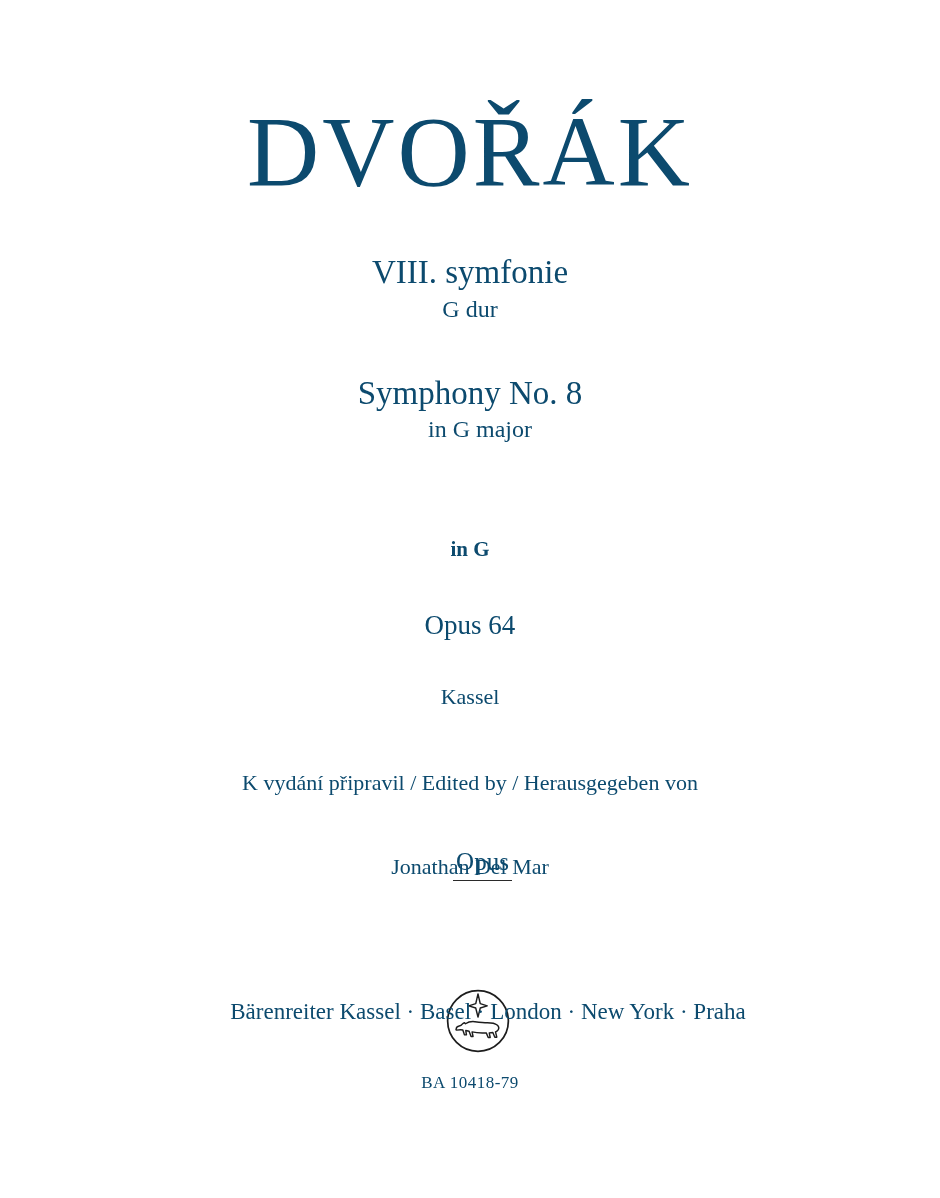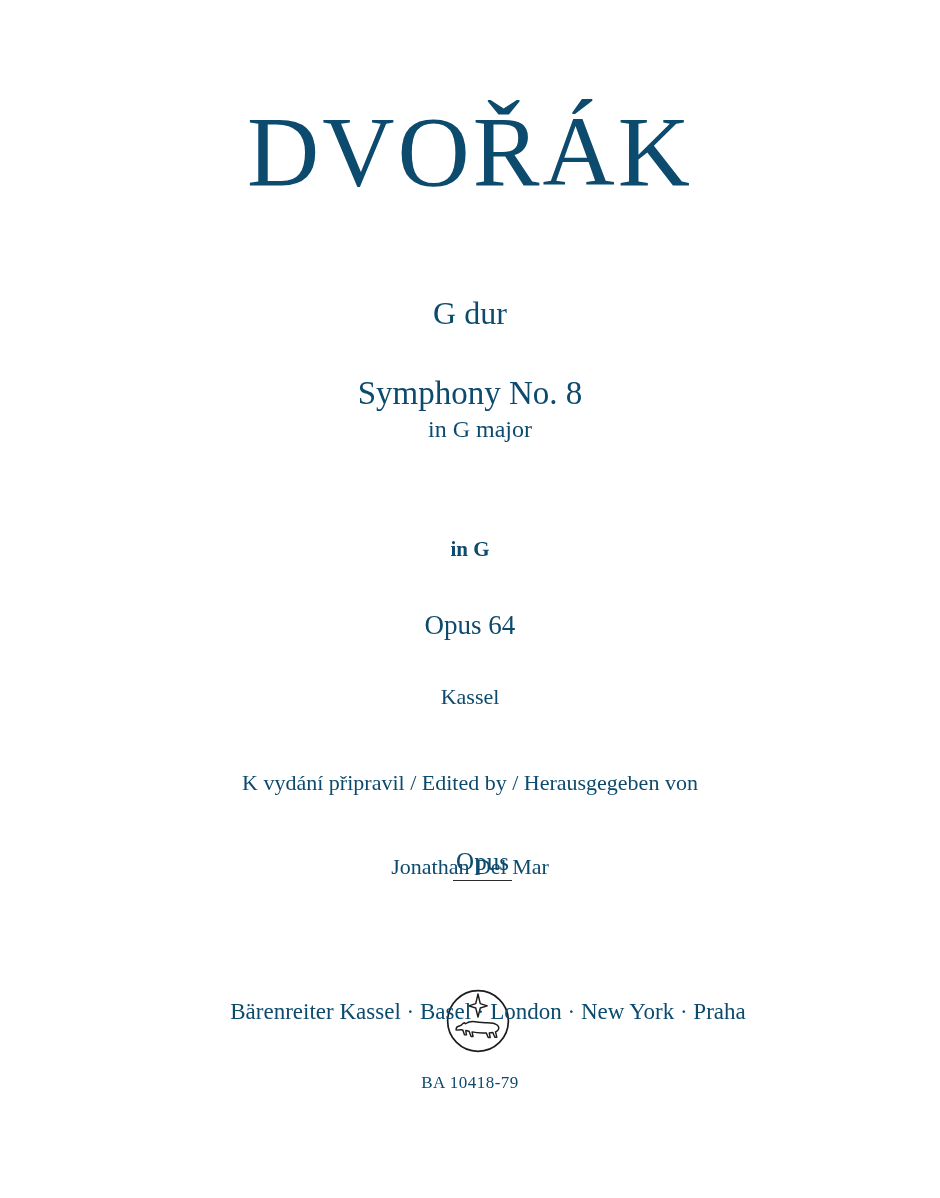--- a/index.html
+++ b/index.html
@@ -24,21 +24,21 @@
     line-height: 1.1;
     white-space: pre;
   }
   .composer {
     top: 102px;
     font-size: 100px;
     letter-spacing: 3px;
     line-height: 1;
   }
   .title-cs      { top: 254px; font-size: 33px; }
-  .subtitle-cs   { top: 296px; font-size: 32px; }
+  .subtitle-cs   { top: 296px; font-size: 24px; }
   .title-en      { top: 375px; font-size: 33px; }
   .subtitle-en   { top: 416px; font-size: 24px; padding-left: 20px; }
   .title-de      { top: 492px; font-size: 33px; }
   .subtitle-de   { top: 538px; font-size: 21px; font-weight: bold; }
   .opus          { top: 611px; font-size: 27px; }
   .urtext        { top: 685px; font-size: 22px; }
   .edited        { top: 713px; font-size: 22px; line-height: 1.27; }
   .part          { top: 820px; font-size: 25px; }
   .part-inner {
     display: inline-block;
@@ -50,20 +50,21 @@
   .publisher     { top: 999px; font-size: 23px; padding-left: 36px; }
   .catalog       { top: 1074px; font-size: 17px; letter-spacing: 0.5px; }
 </style>
 </head>
 <body>
 
 <div class="page">
 
   <div class="block composer">DVOŘÁK</div>
 
+  <div class="block title-cs">VIII. symfonie</div>
   <div class="block subtitle-cs">G dur</div>
 
   <div class="block title-en">Symphony No. 8</div>
   <div class="block subtitle-en">in G major</div>
 
   <div class="block subtitle-de">in G</div>
 
   <div class="block opus">Opus 64</div>
 
   <div class="block urtext">Kassel</div>

